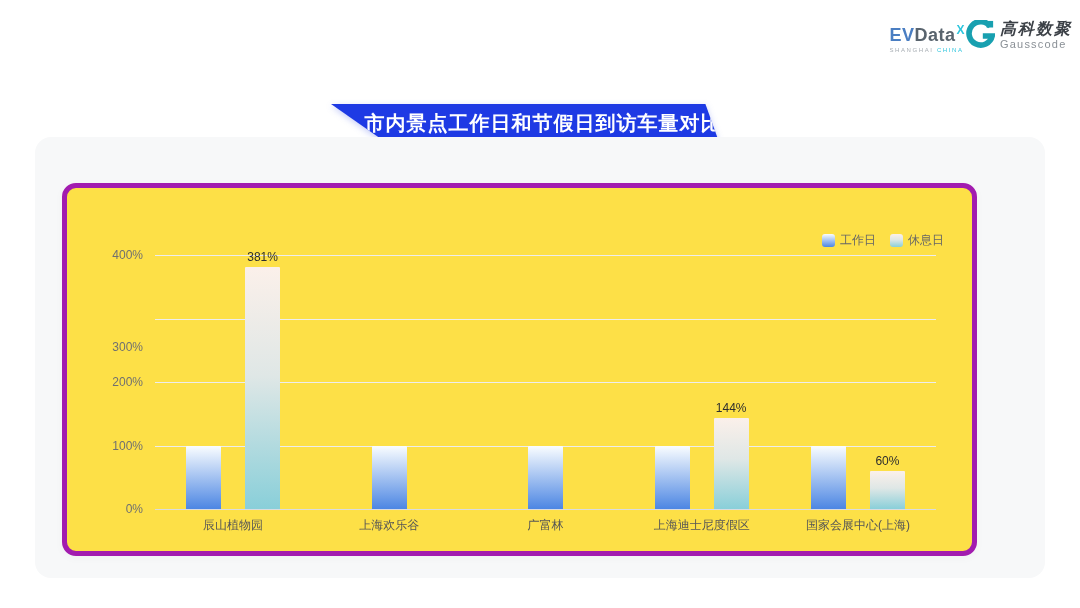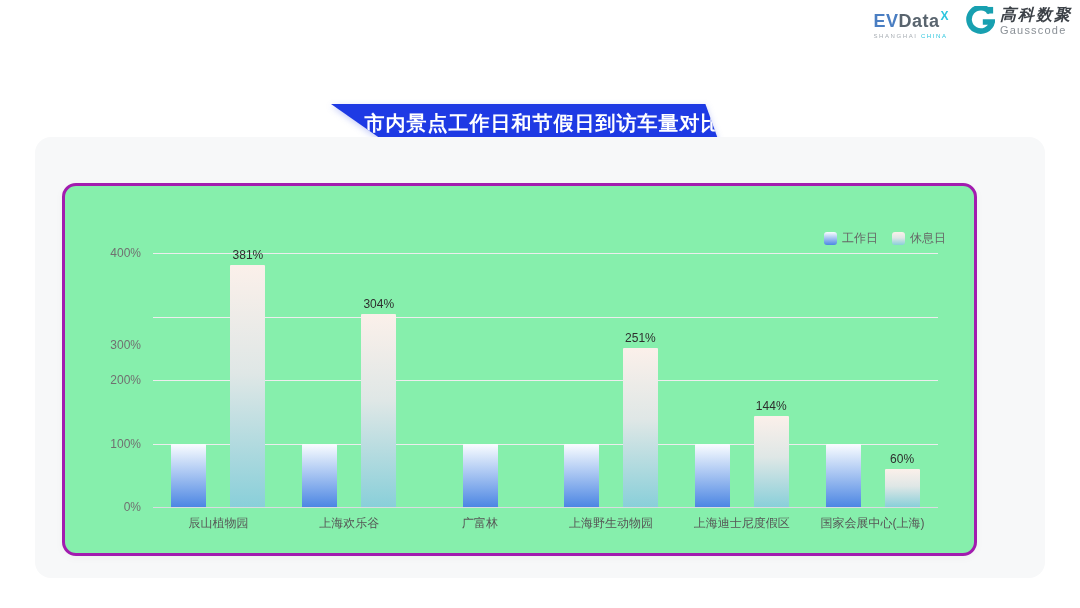--- a/index.html
+++ b/index.html
@@ -1,21 +1,21 @@
 <!DOCTYPE html>
 <html><head>
 <meta charset="utf-8">
 <style>
   * { margin:0; padding:0; box-sizing:border-box; }
   html,body { width:1080px; height:608px; background:#ffffff;
     font-family:"Liberation Sans","DejaVu Sans",sans-serif; }
   .page { position:relative; width:1080px; height:608px; overflow:hidden; background:#fff; }
 
   
-  .logos { position:absolute; top:6px; right:8px; display:flex; align-items:flex-start; gap:16px; }
+  .logos { position:absolute; top:20px; right:8px; display:flex; align-items:flex-start; }
   .evdata { display:flex; flex-direction:column; align-items:flex-start; padding-top:4px; }
   .evdata-main { font-weight:bold; font-size:18px; letter-spacing:0.5px; line-height:1; }
   .evdata-main .ev { color:#4a7ec2; }
   .evdata-main .dt { color:#59646e; }
   .evdata-main .sup { color:#2fc6de; font-size:12px; vertical-align:7px; margin-left:1px; }
   .evdata-sub { font-size:6px; letter-spacing:1.6px; margin-top:3px; }
   .evdata-sub .s1 { color:#a7adb3; }
   .evdata-sub .s2 { color:#2fc6de; }
   .gausscode { display:flex; align-items:center; gap:5px; }
   .gc-icon { width:30px; height:30px; }
@@ -26,21 +26,21 @@
   
   .banner-wrap { position:absolute; left:331px; top:104px; filter:drop-shadow(0 2px 3px rgba(30,58,228,0.25)); }
   .banner { width:388px; height:38px; display:flex; align-items:center; justify-content:center;
     padding-left:36px; clip-path:polygon(0 0, 96.5% 0, 100% 100%, 14% 100%);
     color:#fff; font-size:20px; font-weight:bold; letter-spacing:1px; white-space:nowrap; }
 
   
   .panel { position:absolute; left:35px; top:137px; width:1010px; height:441px;
     background:#f7f8f9; border-radius:16px; }
   .card { position:absolute; left:27px; top:46px; width:915px; height:373px;
-    background:#86efac; border:3px solid #a21caf; border-radius:14px;
+    background:#fde047; border:5px solid #a21caf; border-radius:14px;
     box-shadow:0 2px 10px rgba(0,0,0,0.03); }
 
   
   .legend { position:absolute; top:44px; right:28px; display:flex; gap:14px; align-items:center; }
   .legend-item { display:flex; align-items:center; gap:5px; cursor:pointer; }
   .legend-item .swatch { width:13px; height:13px; border-radius:3px; display:inline-block; }
   .legend-item .ltext { font-size:12px; color:#666; }
 
   
   .plot { position:absolute; left:88px; right:36px; top:67px; height:254px; }
@@ -110,35 +110,25 @@
           <div class="groups">
             <div class="group">
               <div class="bar s0" style="height: 25%; background: linear-gradient(rgb(250, 253, 255) 0%, rgb(76, 134, 227) 100%);"></div>
               <div class="bar s1" style="height: 95.25%; background: linear-gradient(rgb(251, 240, 234) 0%, rgb(223, 231, 230) 45%, rgb(137, 207, 217) 100%);">
                 <span class="val">381%</span>
               </div>
               <div class="xlabel">辰山植物园</div>
             </div>
             <div class="group">
               <div class="bar s0" style="height: 25%; background: linear-gradient(rgb(250, 253, 255) 0%, rgb(76, 134, 227) 100%);"></div>
-              <div class="bar s1" style="height: 76%; background: linear-gradient(rgb(251, 240, 234) 0%, rgb(223, 231, 230) 45%, rgb(137, 207, 217) 100%);">
-                <span class="val">304%</span>
-              </div>
               <div class="xlabel">上海欢乐谷</div>
             </div>
             <div class="group">
               <div class="bar s0" style="height: 25%; background: linear-gradient(rgb(250, 253, 255) 0%, rgb(76, 134, 227) 100%);"></div>
               <div class="xlabel">广富林</div>
-            </div>
-            <div class="group">
-              <div class="bar s0" style="height: 25%; background: linear-gradient(rgb(250, 253, 255) 0%, rgb(76, 134, 227) 100%);"></div>
-              <div class="bar s1" style="height: 62.75%; background: linear-gradient(rgb(251, 240, 234) 0%, rgb(223, 231, 230) 45%, rgb(137, 207, 217) 100%);">
-                <span class="val">251%</span>
-              </div>
-              <div class="xlabel">上海野生动物园</div>
             </div>
             <div class="group">
               <div class="bar s0" style="height: 25%; background: linear-gradient(rgb(250, 253, 255) 0%, rgb(76, 134, 227) 100%);"></div>
               <div class="bar s1" style="height: 36%; background: linear-gradient(rgb(251, 240, 234) 0%, rgb(223, 231, 230) 45%, rgb(137, 207, 217) 100%);">
                 <span class="val">144%</span>
               </div>
               <div class="xlabel">上海迪士尼度假区</div>
             </div>
             <div class="group">
               <div class="bar s0" style="height: 25%; background: linear-gradient(rgb(250, 253, 255) 0%, rgb(76, 134, 227) 100%);"></div>

